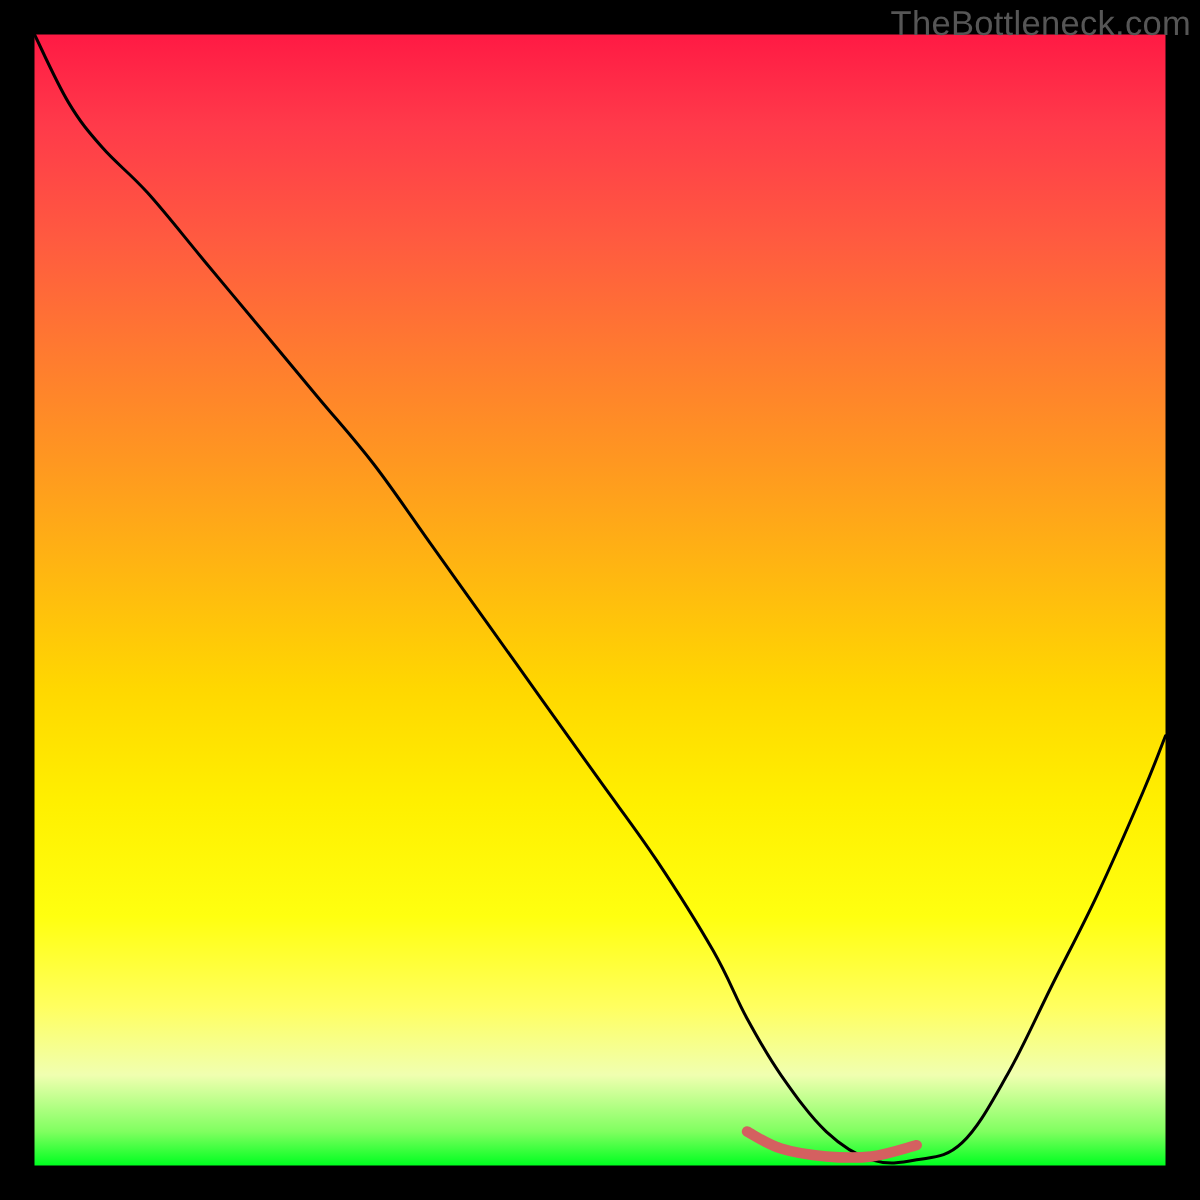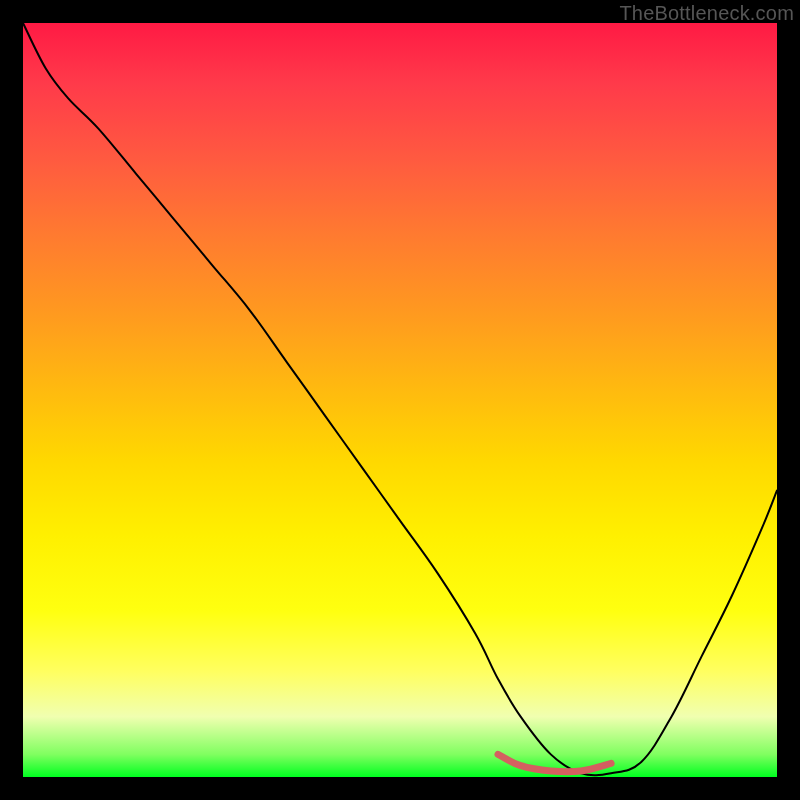--- a/index.html
+++ b/index.html
@@ -36,21 +36,21 @@
       #f0ffb0 92%,
       #80ff60 97%,
       #00ff20 100%
     );
   }
   .watermark {
     position: absolute;
     top: 2px;
     right: 6px;
     font-family: Arial, sans-serif;
-    font-size: 20px;
+    font-size: 23px;
     color: #565656;
     font-weight: 400;
     letter-spacing: 0.2px;
   }
   svg.curves {
     position: absolute;
     left: 23px;
     top: 23px;
     width: 754px;
     height: 754px;

